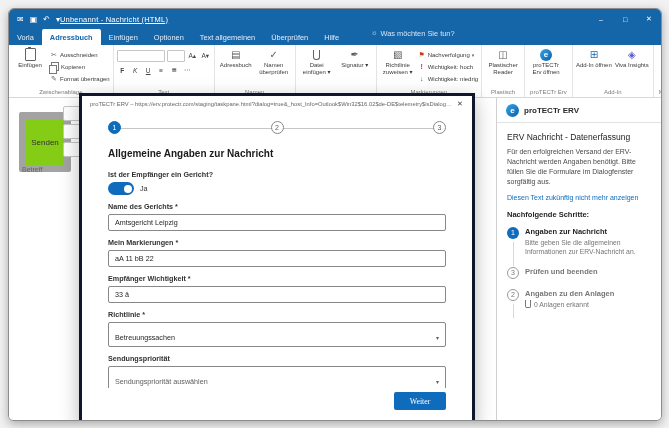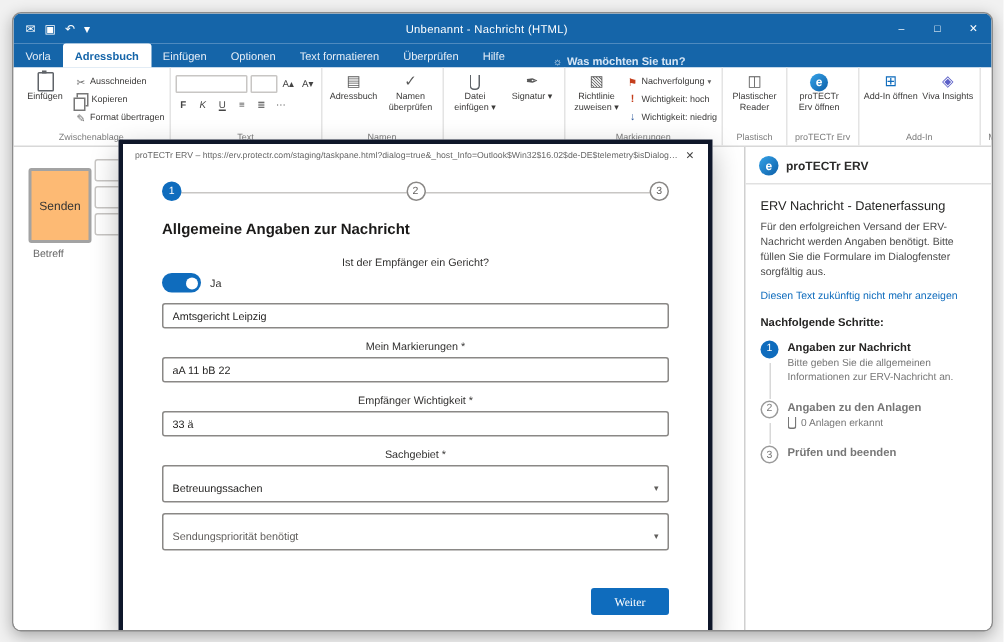--- a/index.html
+++ b/index.html
@@ -4,29 +4,29 @@
 <style>
   html,body{margin:0;padding:0;}
   body{width:669px;height:428px;background:#f1f1f1;font-family:"Liberation Sans","DejaVu Sans",sans-serif;-webkit-font-smoothing:antialiased;}
   .screen{position:relative;width:669px;height:428px;overflow:hidden;}
   .window{position:absolute;left:8px;top:8px;width:652px;height:411px;background:#fff;border:1px solid #8c8c8c;border-radius:6px;overflow:hidden;box-shadow:0 3px 10px rgba(0,0,0,.30);}
 
   
   .titlebar{height:20px;background:#1565a9;display:flex;align-items:center;color:#fff;}
   .qat{display:flex;gap:6px;padding-left:8px;align-items:center;font-size:8px;}
   .qat span{cursor:default;}
-  .win-title{flex:1;text-align:center;font-size:7.5px;letter-spacing:.2px;}
+  .win-title{flex:1;text-align:left;font-size:7.5px;letter-spacing:.2px;text-decoration:underline;}
   .win-controls{display:flex;height:20px;}
   .win-btn{width:24px;height:20px;display:flex;align-items:center;justify-content:center;font-size:7px;}
 
   
   .tabrow{height:16px;background:#1565a9;display:flex;align-items:stretch;color:#e6eef7;font-size:7.4px;}
   .tab{padding:0 8px;display:flex;align-items:center;}
   .tab.active{background:#fff;color:#1565a9;border-radius:2px 2px 0 0;font-weight:bold;}
-  .tab-search{margin-left:24px;display:flex;align-items:flex-end;gap:3px;color:#d7e6f5;font-weight:bold;}
+  .tab-search{margin-left:24px;display:flex;align-items:flex-start;gap:3px;color:#d7e6f5;}
   .tab-search .bulb{font-size:7px;}
 
   
   .ribbon{height:52px;background:#fff;border-bottom:1px solid #d8d8d8;display:flex;color:#3b3a39;}
   .rgroup{display:flex;flex-direction:column;border-right:1px solid #e4e4e4;padding:1px 3px 1px;}
   .rgroup-body{flex:1;display:flex;align-items:flex-start;gap:2px;}
   .rgroup-label{text-align:center;color:#7c7c7c;font-size:6px;white-space:nowrap;padding:0 2px 1px;}
   .bigbtn{display:flex;flex-direction:column;align-items:center;width:36px;text-align:center;gap:1px;padding-top:2px;cursor:default;}
   .bigbtn .bicon{height:13px;display:flex;align-items:center;justify-content:center;font-size:10px;color:#5a5a5a;}
   .bigbtn .blabel{font-size:6px;line-height:1.15;color:#3b3a39;}
@@ -48,21 +48,21 @@
   .icon-copy{position:relative;width:6px;height:7px;border:1px solid #777;background:#fff;margin-left:1px;}
   .icon-copy::before{content:"";position:absolute;left:-3px;top:2px;width:6px;height:7px;border:1px solid #777;background:#fff;}
   .icon-clip{display:inline-block;width:5px;height:9px;border:1px solid #5f6368;border-top:none;border-radius:0 0 3px 3px;}
   .protectr-circle{width:12px;height:12px;border-radius:50%;background:linear-gradient(135deg,#35a3e8,#0d5fa8);color:#fff;font-size:8px;display:flex;align-items:center;justify-content:center;font-weight:bold;}
   .bicon.viva{color:#5b5fc7;}
   .bicon.addin{color:#0f6cbd;}
 
   
   .appbody{position:absolute;top:89px;left:0;right:0;bottom:0;background:#fff;display:flex;}
   .compose{flex:1;position:relative;background:#fff;}
-  .send-btn{position:absolute;left:10px;top:14px;width:38px;height:46px;border:2px solid #a3a3a3;background:#fdba74;font-size:8px;color:#333;display:flex;align-items:center;justify-content:center;border-radius:2px;cursor:default;}
+  .send-btn{position:absolute;left:10px;top:14px;width:38px;height:46px;border:7px solid #a3a3a3;background:#84cc16;font-size:8px;color:#333;display:flex;align-items:center;justify-content:center;border-radius:2px;cursor:default;}
   .addr-col{position:absolute;left:54px;top:8px;display:flex;flex-direction:column;gap:3px;}
   .addr-btn{width:54px;height:13px;border:1px solid #c8c6c4;background:#fff;font-size:6.5px;color:#444;display:flex;align-items:center;justify-content:center;gap:2px;border-radius:2px;cursor:default;}
   .addr-btn .chev{font-size:5px;color:#666;}
   .subject-label{position:absolute;left:13px;top:68px;font-size:7px;color:#666;}
 
   
   .taskpane{width:164px;border-left:1px solid #d0d0d0;background:#fff;display:flex;flex-direction:column;}
   .tp-header{height:24px;display:flex;align-items:center;gap:5px;padding:0 9px;border-bottom:1px solid #e1e1e1;flex:none;}
   .tp-logo{width:13px;height:13px;border-radius:50%;background:linear-gradient(135deg,#35a3e8,#0d5fa8);color:#fff;font-size:8px;display:flex;align-items:center;justify-content:center;font-weight:bold;flex:none;}
   .tp-app{font-size:8px;font-weight:bold;color:#2b2a29;}
@@ -86,21 +86,21 @@
   .dlg-titlebar{height:15px;display:flex;align-items:center;padding:0 4px 0 8px;font-size:5.8px;color:#666;flex:none;}
   .dlg-title{flex:1;white-space:nowrap;overflow:hidden;text-overflow:ellipsis;}
   .dlg-close{width:16px;height:15px;display:flex;align-items:center;justify-content:center;font-size:7px;color:#444;cursor:default;}
   .dlg-content{flex:1;padding:8px 26px 0;overflow:hidden;}
   .stepper{position:relative;display:flex;justify-content:space-between;align-items:center;margin:2px 0 14px;}
   .stepper-line{position:absolute;left:7px;right:7px;top:50%;height:1px;background:#c8c6c4;}
   .step-c{width:13px;height:13px;border-radius:50%;background:#fff;border:1px solid #8a8886;color:#605e5c;font-size:7px;display:flex;align-items:center;justify-content:center;position:relative;z-index:1;box-sizing:border-box;}
   .step-c.active{background:#0f6cbd;border-color:#0f6cbd;color:#fff;}
   .dlg-heading{font-size:10px;font-weight:bold;color:#1b1a19;margin-bottom:11px;}
   .fblock{margin-bottom:7px;}
-  .flabel{font-size:7.2px;font-weight:normal;color:#323130;margin-bottom:3px;text-align:center;}
+  .flabel{font-size:7.2px;font-weight:bold;color:#323130;margin-bottom:3px;}
   .finput{display:block;width:100%;box-sizing:border-box;height:17px;border:1px solid #8a8886;border-radius:2px;font-size:7.2px;color:#201f1e;padding:0 6px;font-family:inherit;background:#fff;outline:none;}
   .fselect{position:relative;height:17px;border:1px solid #8a8886;border-radius:2px;display:flex;align-items:center;padding:6px 14px 0 6px;font-size:7.2px;color:#201f1e;cursor:default;}
   .fselect .chev{position:absolute;right:6px;color:#605e5c;font-size:6px;}
   .fselect.placeholder{color:#605e5c;}
   .toggle-row{display:flex;align-items:center;gap:6px;margin-top:2px;}
   .toggle{width:26px;height:13px;border-radius:7px;background:#0f6cbd;position:relative;cursor:default;flex:none;}
   .toggle::after{content:"";position:absolute;right:2.5px;top:2.5px;width:8px;height:8px;border-radius:50%;background:#fff;}
   .toggle-val{font-size:7.2px;color:#323130;}
   .dlg-footer{padding:4px 26px 12px;display:flex;justify-content:flex-end;flex:none;}
   .next-btn{min-width:52px;height:18px;background:#0f6cbd;color:#fff;font-size:7.8px;display:flex;align-items:center;justify-content:center;border-radius:2px;cursor:default;font-family:Liberation Serif, serif;}
@@ -130,21 +130,21 @@
             <span>✕</span>
           </div>
       </div>
     </div>
 
     <div class="tabrow">
       <div class="tab">Vorla</div>
       <div class="tab active">Adressbuch</div>
       <div class="tab">Einfügen</div>
       <div class="tab">Optionen</div>
-      <div class="tab">Text formatieren</div>
+      <div class="tab">Text allgemeinen</div>
       <div class="tab">Überprüfen</div>
       <div class="tab">Hilfe</div>
       <div class="tab-search">
         <span class="bulb">☼</span>
         <span>Was möchten Sie tun?</span>
       </div>
     </div>
 
     <div class="ribbon">
 
@@ -338,37 +338,37 @@
           <div class="tp-steps-heading">Nachfolgende Schritte:</div>
 
           <div class="tp-step has-line">
             <div class="tp-num active">1</div>
             <div>
               <div class="tp-step-title">Angaben zur Nachricht</div>
               <div class="tp-step-desc">Bitte geben Sie die allgemeinen Informationen zur ERV-Nachricht an.</div>
             </div>
           </div>
 
+          <div class="tp-step">
+            <div class="tp-num idle">3</div>
+            <div>
+              <div class="tp-step-title idle">Prüfen und beenden</div>
+            </div>
+          </div>
+
           <div class="tp-step has-line">
             <div class="tp-num idle">2</div>
             <div>
               <div class="tp-step-title idle">Angaben zu den Anlagen</div>
               <div class="tp-step-desc">
                 <span class="tp-clip"></span>
                 <span>0 Anlagen erkannt</span>
               </div>
             </div>
           </div>
-
-          <div class="tp-step">
-            <div class="tp-num idle">3</div>
-            <div>
-              <div class="tp-step-title idle">Prüfen und beenden</div>
-            </div>
-          </div>
         </div>
       </div>
     </div>
 
     <div class="dialog">
       <div class="dlg-titlebar">
         <div class="dlg-title">proTECTr ERV – https://erv.protectr.com/staging/taskpane.html?dialog=true&amp;_host_Info=Outlook$Win32$16.02$de-DE$telemetry$isDialog$$0</div>
         <div class="dlg-close">
             <span>✕</span>
           </div>
@@ -385,44 +385,46 @@
 
         <div class="fblock">
           <div class="flabel">Ist der Empfänger ein Gericht?</div>
           <div class="toggle-row">
             <div class="toggle"></div>
             <div class="toggle-val">Ja</div>
           </div>
         </div>
 
         <div class="fblock">
+          <div class="flabel">Name des Gerichts *</div>
           <input class="finput" type="text" value="Amtsgericht Leipzig" style="">
         </div>
 
         <div class="fblock">
           <div class="flabel">Mein Markierungen *</div>
           <input class="finput" type="text" value="aA 11 bB 22" style="">
         </div>
 
         <div class="fblock">
           <div class="flabel">Empfänger Wichtigkeit *</div>
           <input class="finput" type="text" value="33 ä" style="">
         </div>
 
         <div class="fblock">
-          <div class="flabel">Sachgebiet *</div>
+          <div class="flabel">Richtlinie *</div>
           <div class="fselect">
             <span>Betreuungssachen</span>
             <span class="chev">▾</span>
           </div>
         </div>
 
         <div class="fblock">
+          <div class="flabel">Sendungspriorität</div>
           <div class="fselect placeholder">
-            <span>Sendungspriorität benötigt</span>
+            <span>Sendungspriorität auswählen</span>
             <span class="chev">▾</span>
           </div>
         </div>
       </div>
       <div class="dlg-footer">
         <div class="next-btn">Weiter</div>
       </div>
     </div>
 
   </div>

